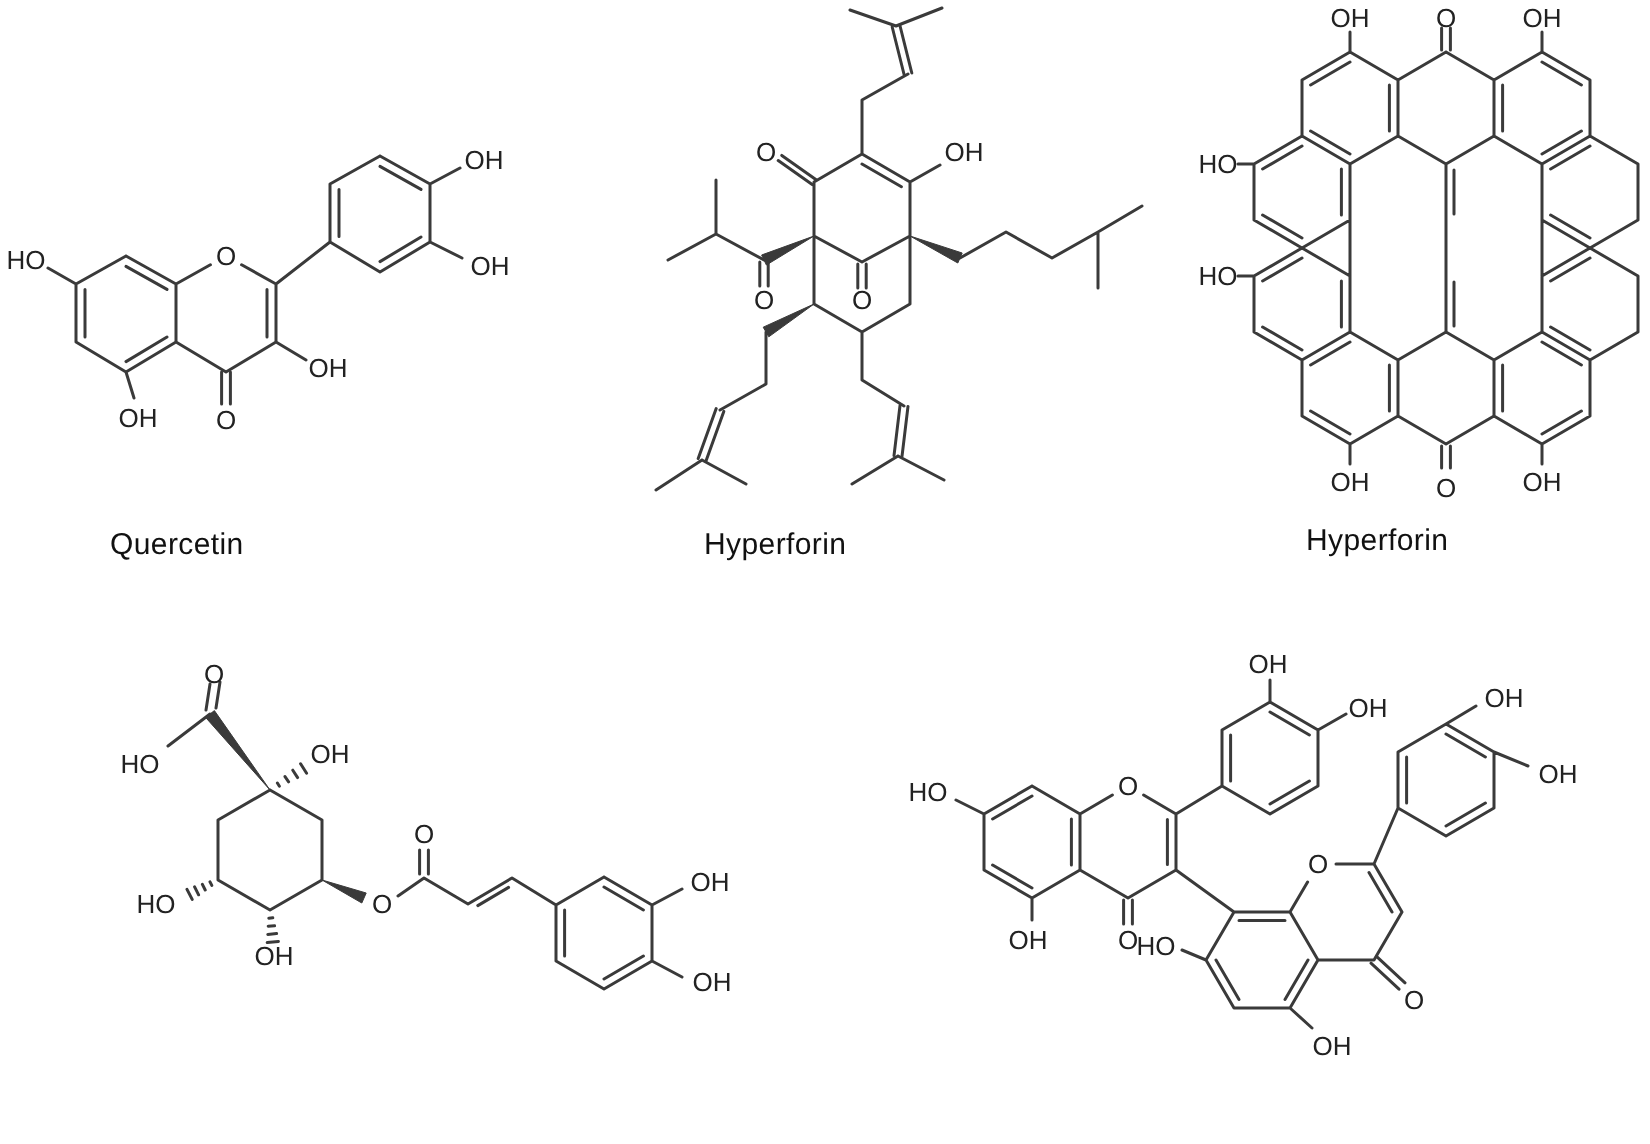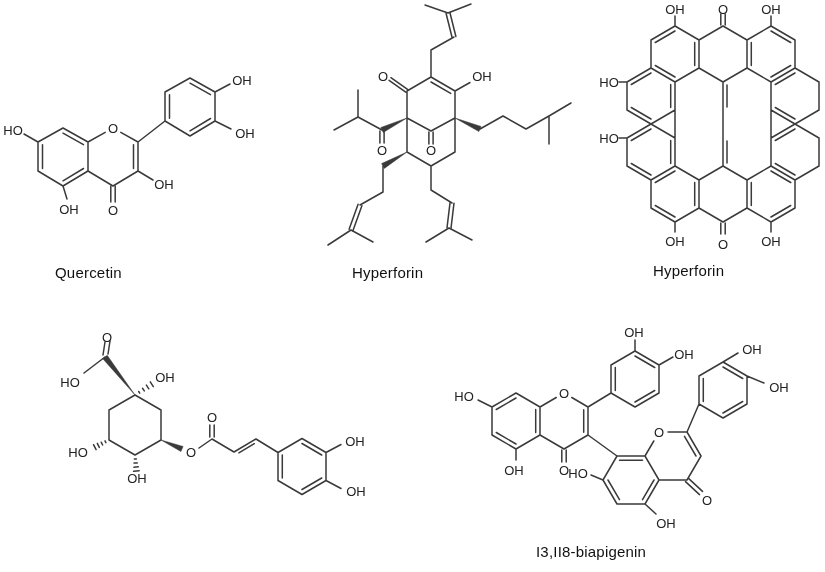--- a/index.html
+++ b/index.html
@@ -189,15 +189,14 @@
       <text x="634" y="336.5">OH</text>
       <text x="684" y="358.5">OH</text>
       <text x="659" y="436.5">O</text>
       <text x="578" y="477.5">HO</text>
       <text x="666" y="527.5">OH</text>
       <text x="707" y="504.5">O</text>
       <text x="752" y="353.5">OH</text>
       <text x="779" y="391.5">OH</text>
     </g>
   </svg>
-  <div class="cap" style="left:536px;top:543px;width:200px">I3,II8-biapigenin</div>
 
 </div>
 
 </body></html>

